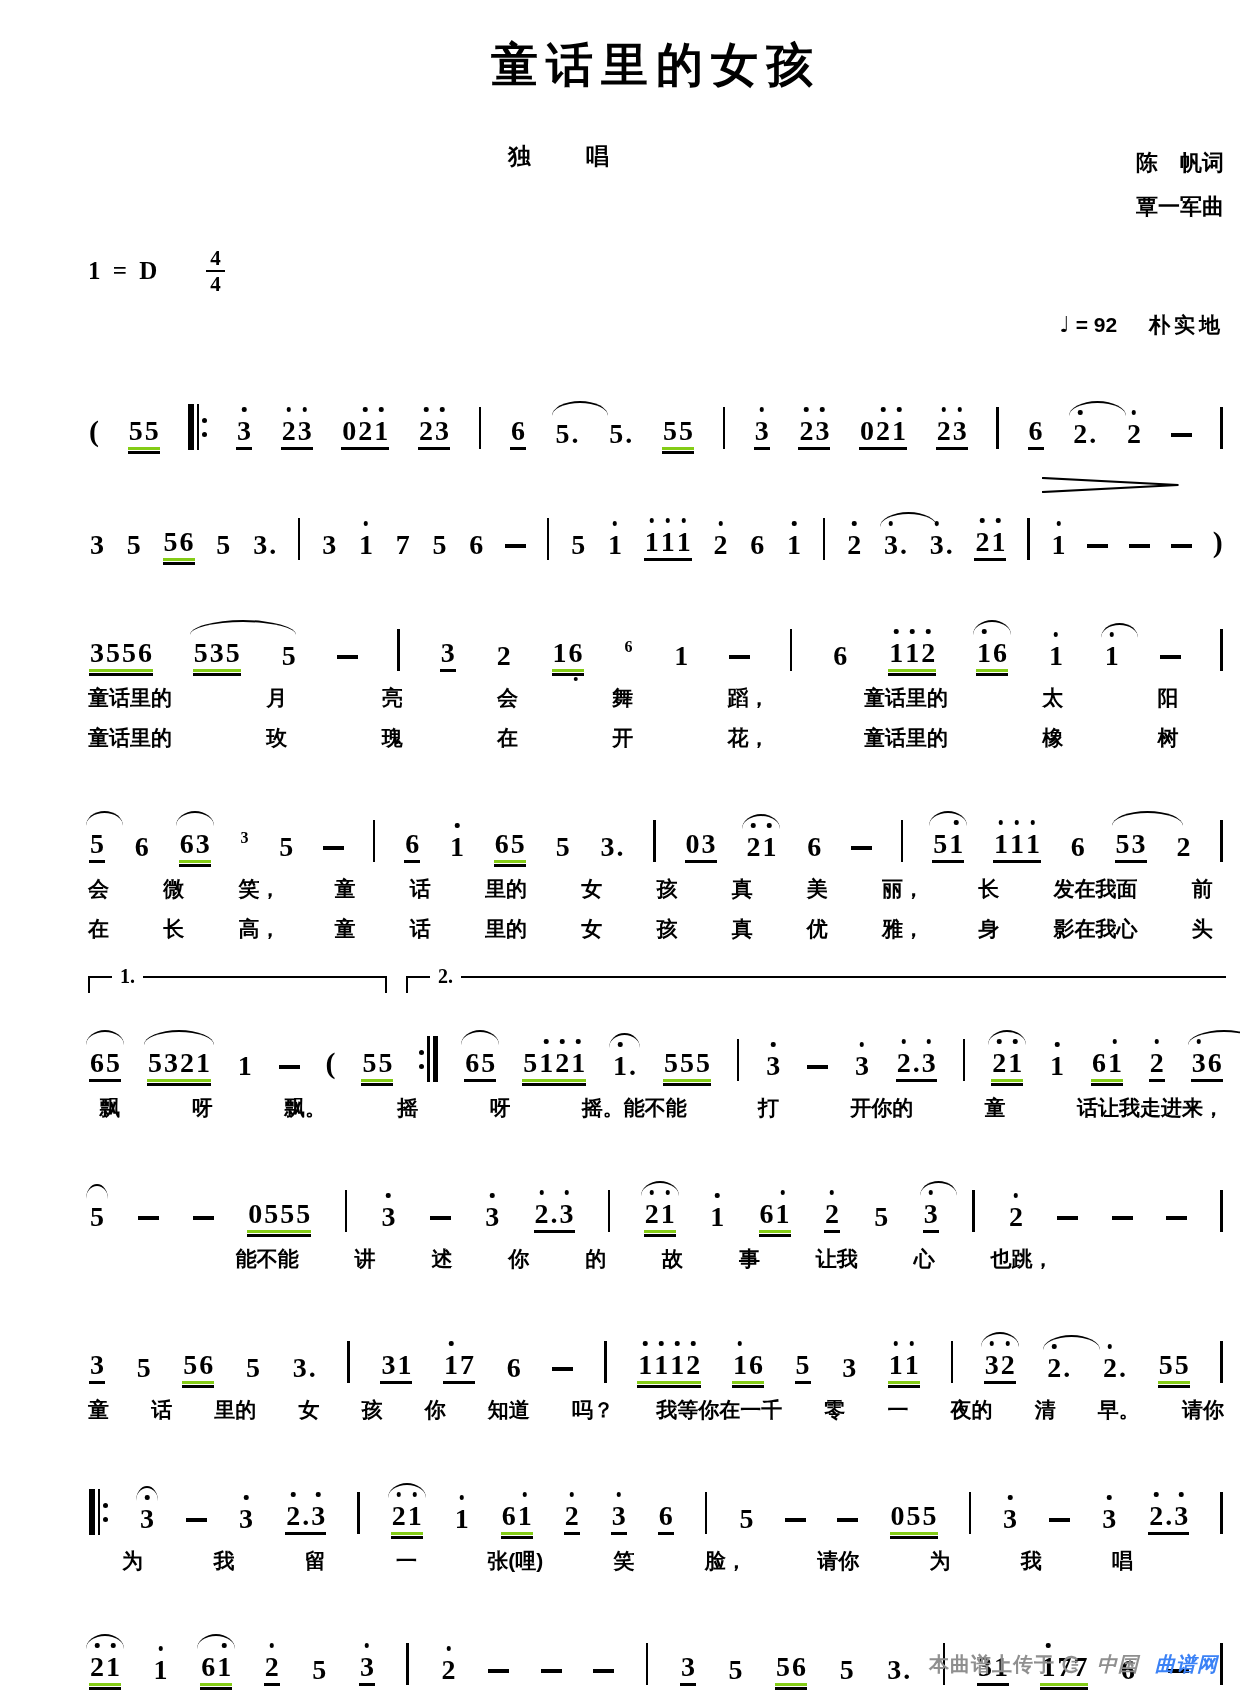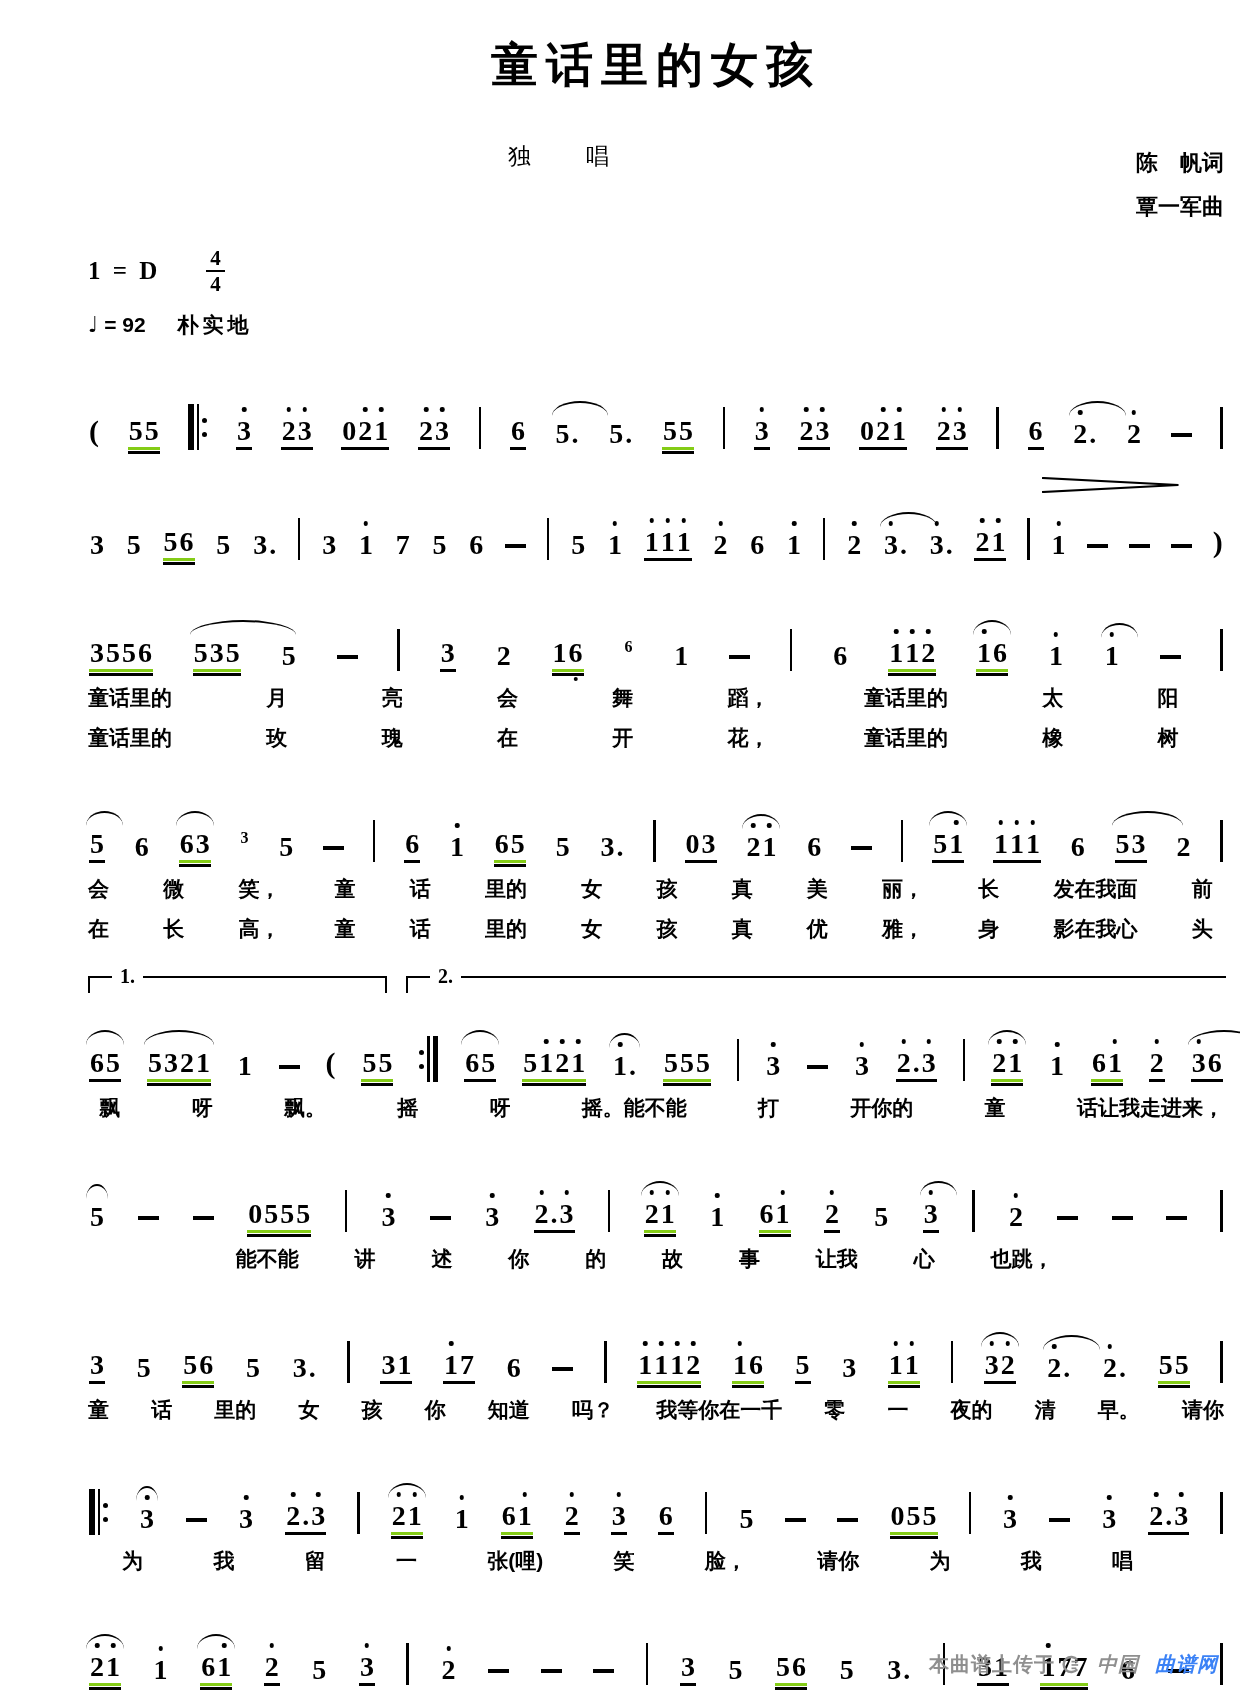--- a/index.html
+++ b/index.html
@@ -1,28 +1,28 @@
 <!DOCTYPE html>
 <html><head>
 <meta charset="utf-8">
 <style>
   html,body{margin:0;padding:0;background:#fff;color:#000;}
   body{width:1240px;height:1692px;position:relative;font-family:"Liberation Serif",serif;overflow:hidden;}
   .page{position:relative;box-sizing:border-box;width:100%;height:100%;padding:0 52px;margin-left:36px;}
   .title{padding-top:34px;text-align:center;font-size:47px;font-weight:900;letter-spacing:8px;font-family:"Liberation Sans",sans-serif;}
   .subrow{display:flex;align-items:flex-start;margin-top:44px;font-family:"Liberation Sans",sans-serif;}
-  .perf{margin-left:420px;font-size:23px;font-weight:400;letter-spacing:16px;white-space:nowrap;}
+  .perf{margin-left:420px;font-size:23px;font-weight:700;letter-spacing:16px;white-space:nowrap;}
   .credits{margin-left:auto;font-size:22px;font-weight:700;line-height:2.0;text-align:justify;}
   .credits div{white-space:nowrap;}
   .keyrow{display:flex;align-items:center;margin-top:18px;font-size:25px;font-weight:700;}
   .keysig{letter-spacing:3px;text-align:right;}
   .frac{display:inline-flex;flex-direction:column;align-items:center;margin-left:46px;font-size:21px;line-height:1.05;font-weight:900;}
   .frac .ftop{border-bottom:2.5px solid #000;padding:0 4px 1px;}
   .frac .fbot{padding-top:1px;}
-  .temporow{margin-top:16px;font-size:21px;font-weight:900;font-family:"Liberation Sans",sans-serif;}
+  .temporow{margin-top:16px;font-size:21px;font-weight:900;font-family:"Liberation Sans",sans-serif;text-align:right;}
   .temponote{font-family:"DejaVu Sans",sans-serif;font-size:22px;font-weight:700;}
   .tempoexp{margin-left:26px;letter-spacing:4px;}
 
   .score{margin-top:6px;}
   .sys{position:relative;margin-top:27px;}
   .noterow{display:flex;justify-content:space-between;align-items:flex-end;padding-top:22px;font-size:28px;font-weight:900;min-height:62px;}
   .tok{position:relative;margin:0 1px;}
   .grp{position:relative;display:inline-block;white-space:nowrap;}
   .grp.u1{border-bottom:3px solid #000;}
   .grp.u2{border-bottom:3px solid #84cc16;}

